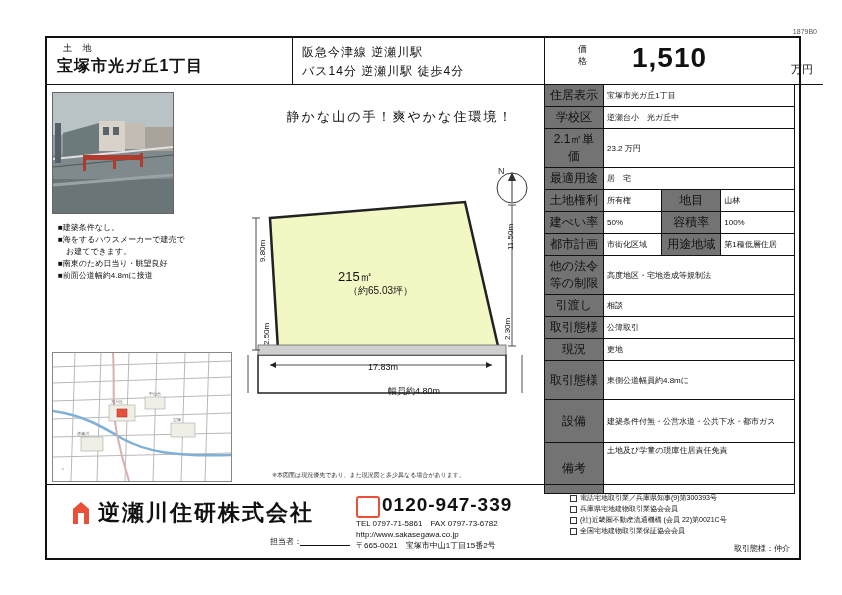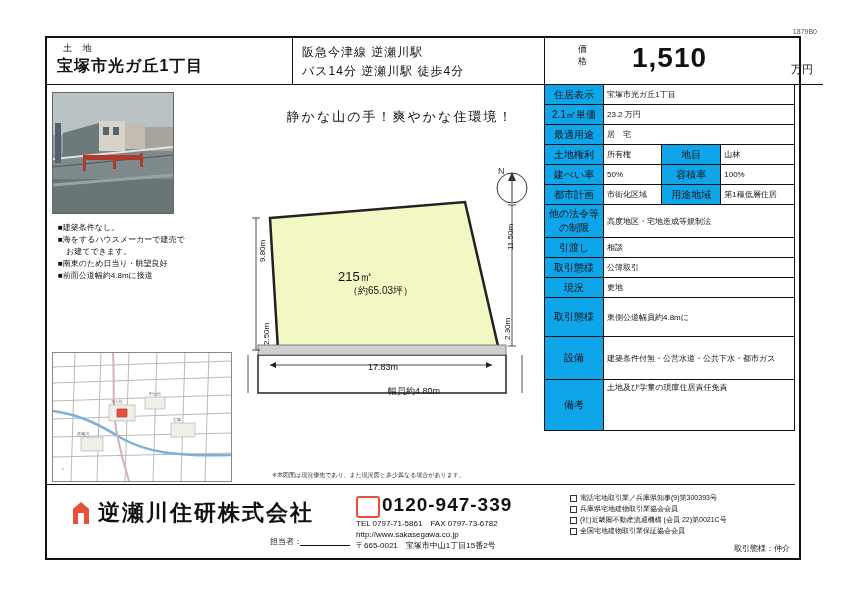--- a/index.html
+++ b/index.html
@@ -31,21 +31,21 @@
   .road-label{position:absolute;left:388px;top:385px;font-size:9px;}
   .road-w{position:absolute;left:368px;top:362px;font-size:9px;}
   .dim-left{position:absolute;left:258px;top:262px;font-size:8px;transform:rotate(-90deg);transform-origin:left top;}
   .dim-left2{position:absolute;left:262px;top:345px;font-size:8px;transform:rotate(-90deg);transform-origin:left top;}
   .dim-r1{position:absolute;left:506px;top:250px;font-size:8px;transform:rotate(-90deg);transform-origin:left top;}
   .dim-r2{position:absolute;left:503px;top:340px;font-size:8px;transform:rotate(-90deg);transform-origin:left top;}
   .disclaimer{position:absolute;left:272px;top:471px;font-size:6px;color:#333;}
   
   .tbl{position:absolute;left:544px;top:84px;width:251px;border-collapse:collapse;font-size:8px;}
   .tbl td{border:1px solid #111;padding:2px 3px;vertical-align:middle;height:15px;}
-  .tbl td.k{width:52px;text-align:center;background:#0ea5e9;font-size:10px;}
+  .tbl td.k{width:52px;text-align:center;background:#737373;font-size:12px;}
   .tbl td.v{font-size:8px;}
   
   .footer{position:absolute;left:47px;top:484px;width:748px;height:70px;border-top:1px solid #111;}
   .logo-mark{position:absolute;left:70px;top:500px;width:22px;height:26px;}
   .company{position:absolute;left:98px;top:498px;font-size:22px;font-weight:bold;letter-spacing:2px;}
   .tanto{position:absolute;left:270px;top:536px;font-size:8px;}
   .tanto-line{position:absolute;left:300px;top:545px;width:50px;border-bottom:1px solid #111;}
   .telnum{position:absolute;left:382px;top:494px;font-size:19px;font-weight:bold;letter-spacing:1px;}
   .telicon{position:absolute;left:356px;top:496px;width:20px;height:18px;border:2px solid #e8503a;border-radius:3px;}
   .telsub{position:absolute;left:356px;top:518px;font-size:8px;line-height:11px;}
@@ -189,20 +189,24 @@
   <div class="dim-r2">2.30m</div>
   <div class="disclaimer">※本図面は現況優先であり、また現況図と多少異なる場合があります。</div>
 
   <table class="tbl">
     <tbody>
         <tr>
       <td class="k">住居表示</td>
       <td class="v" colspan="3">宝塚市光ガ丘1丁目</td>
     </tr>
     <tr>
+      <td class="k">学校区</td>
+      <td class="v" colspan="3">逆瀬台小　光ガ丘中</td>
+    </tr>
+    <tr>
       <td class="k">2.1㎡単価</td>
       <td class="v" colspan="3">23.2 万円</td>
     </tr>
     <tr>
       <td class="k">最適用途</td>
       <td class="v" colspan="3">居　宅</td>
     </tr>
     <tr>
       <td class="k">土地権利</td>
       <td class="v">所有権</td>

